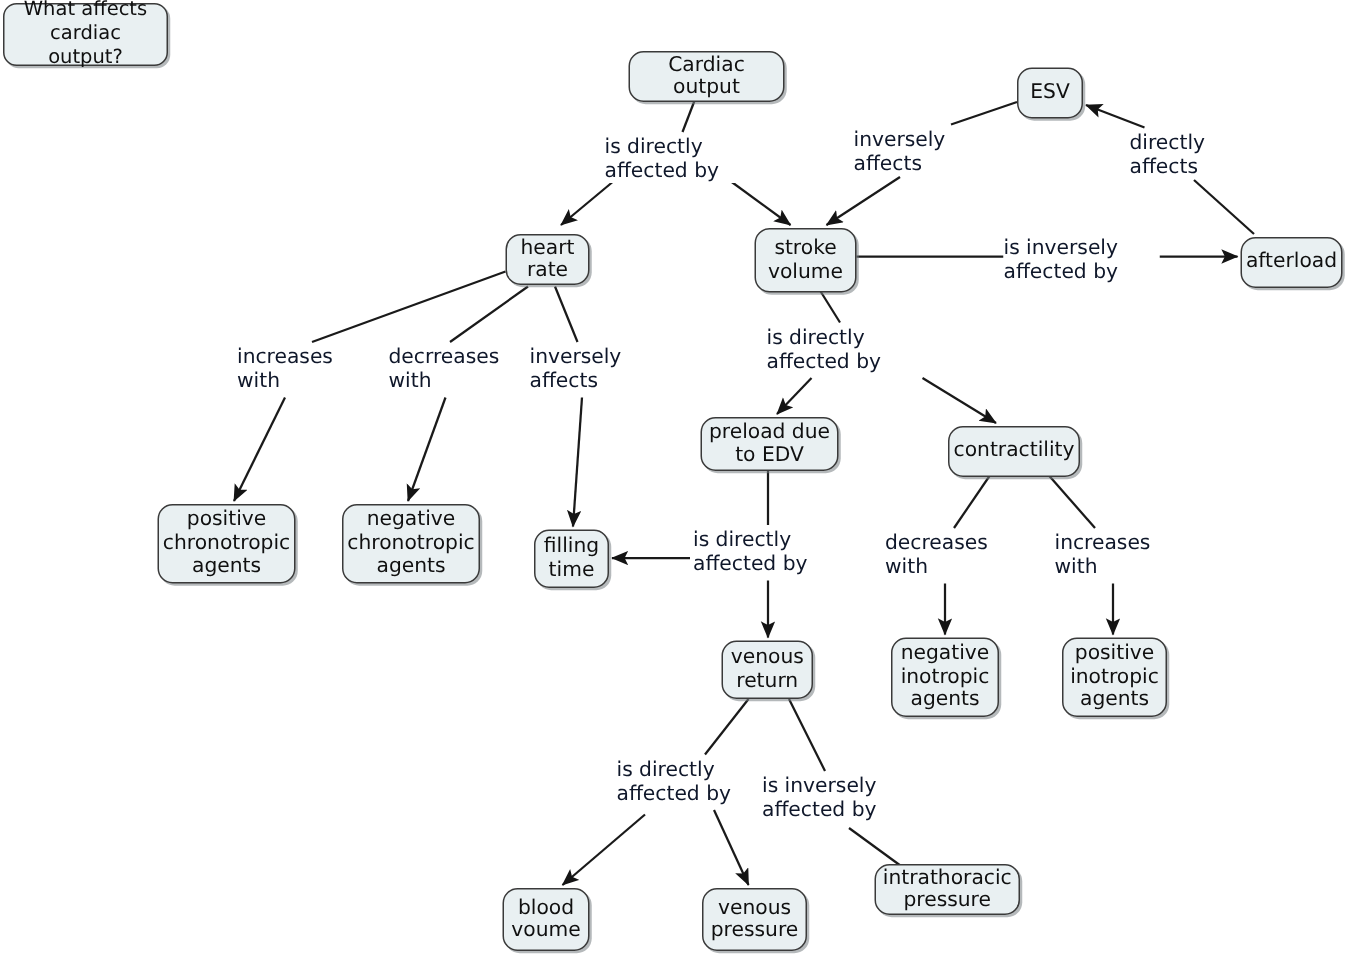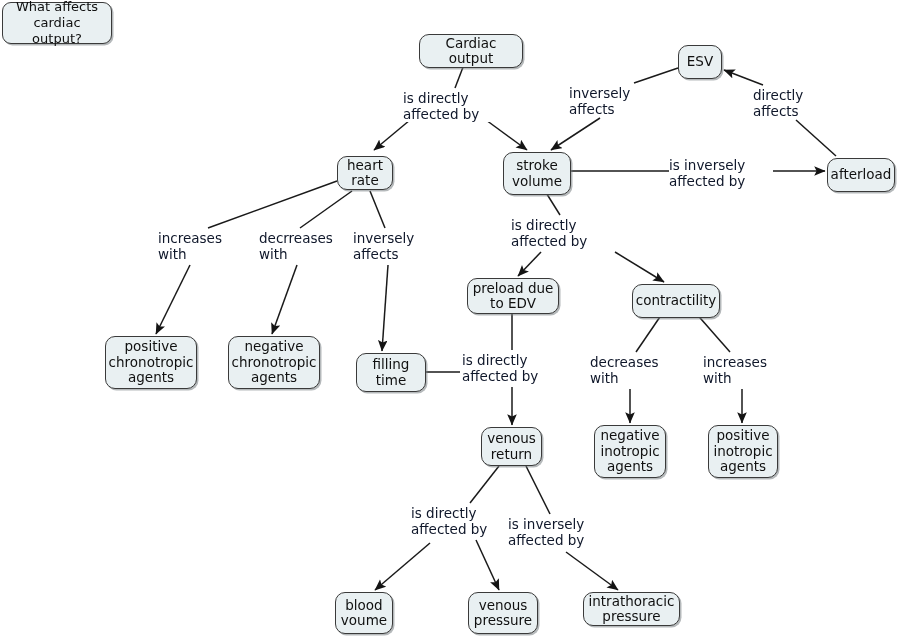--- a/index.html
+++ b/index.html
@@ -136,33 +136,33 @@
       <div class="node" style="left: 337px; top: 156px; width: 56px; height: 27px;">heart
 rate</div>
       <div class="node" style="left: 503px; top: 152px; width: 68px; height: 43px;">stroke
 volume</div>
       <div class="node" style="left: 105px; top: 336px; width: 92px; height: 53px;">positive
 chronotropic
 agents</div>
       <div class="node" style="left: 228px; top: 336px; width: 92px; height: 53px;">negative
 chronotropic
 agents</div>
-      <div class="node" style="left: 356px; top: 353px; width: 70px; height: 39px;">filling
+      <div class="node" style="left: 356px; top: 353px; width: 50px; height: 39px;">filling
 time</div>
       <div class="node" style="left: 467px; top: 278px; width: 92px; height: 36px;">preload due
 to EDV</div>
       <div class="node" style="left: 632px; top: 284px; width: 88px; height: 27px;">contractility</div>
       <div class="node" style="left: 594px; top: 425px; width: 72px; height: 53px;">negative
 inotropic
 agents</div>
       <div class="node" style="left: 708px; top: 425px; width: 70px; height: 53px;">positive
 inotropic
 agents</div>
       <div class="node" style="left: 481px; top: 427px; width: 61px; height: 39px;">venous
 return</div>
       <div class="node" style="left: 335px; top: 592px; width: 58px; height: 42px;">blood
 voume</div>
       <div class="node" style="left: 468px; top: 592px; width: 70px; height: 42px;">venous
 pressure</div>
-      <div class="node" style="left: 583px; top: 592px; width: 97px; height: 26px;">intrathoracic
+      <div class="node" style="left: 583px; top: 576px; width: 97px; height: 26px;">intrathoracic
 pressure</div>
     </div>
 </div>
 
 </body></html>

